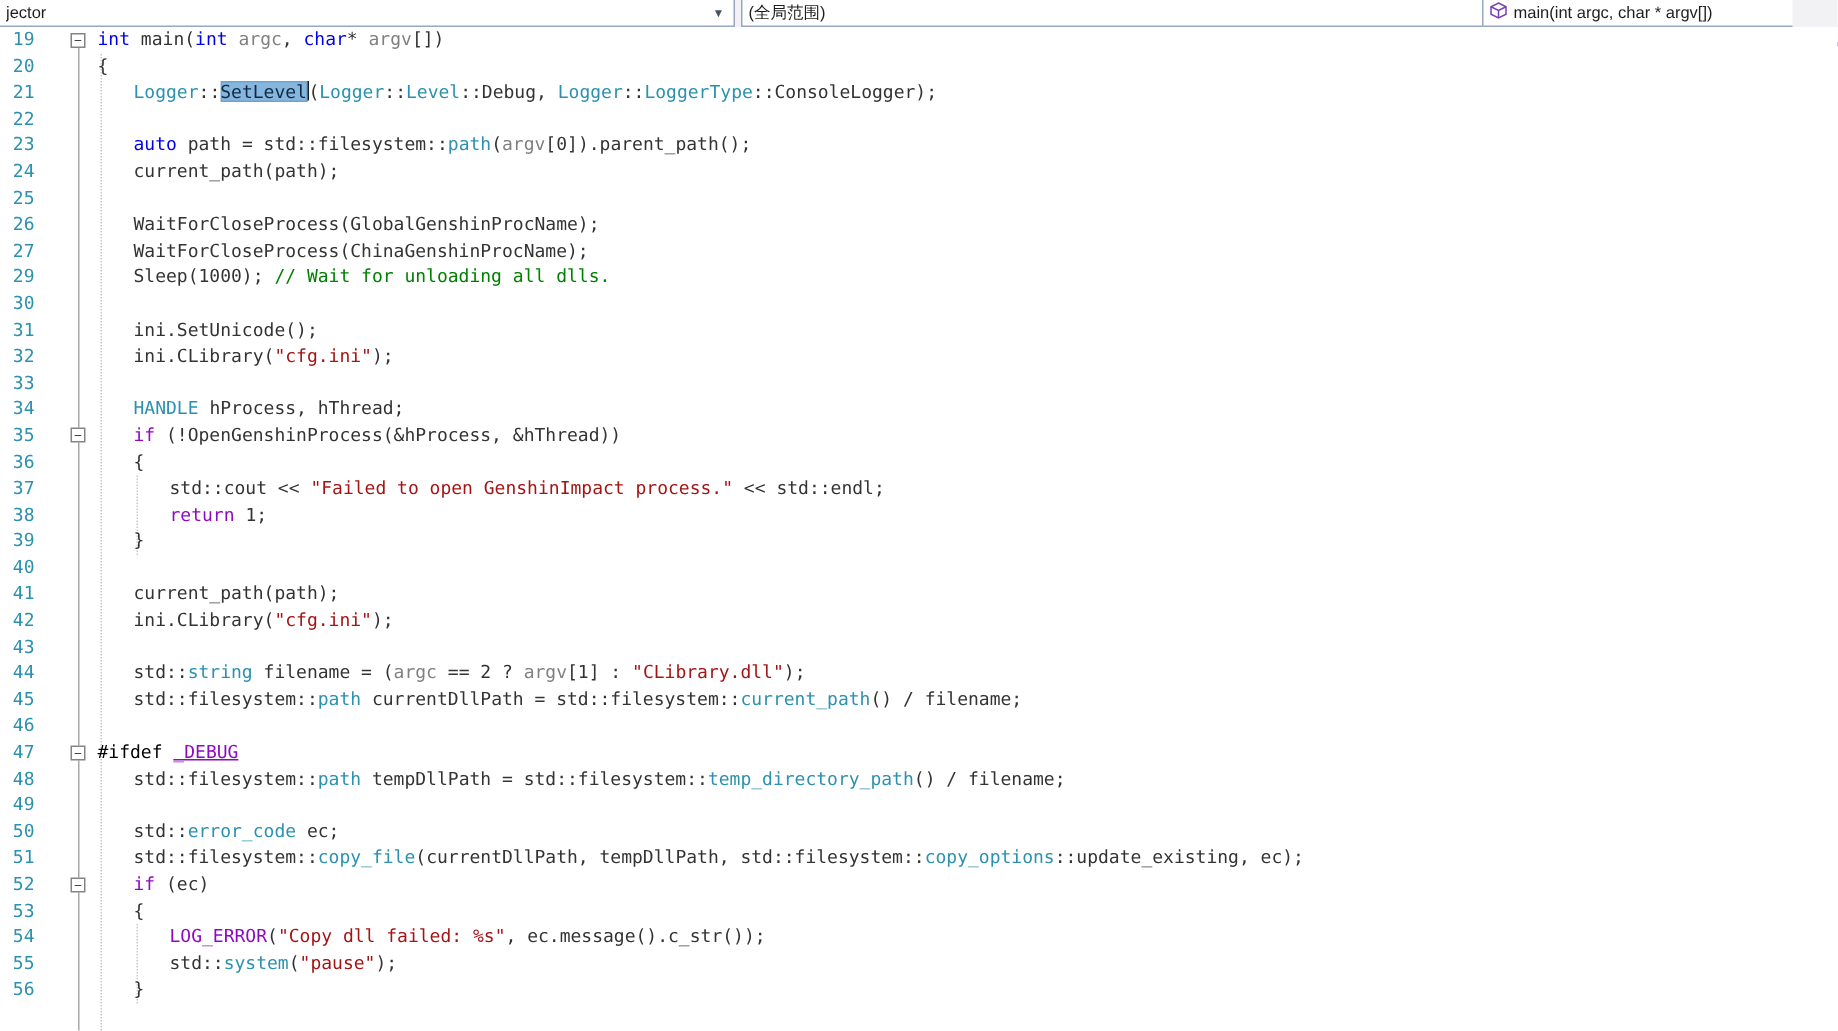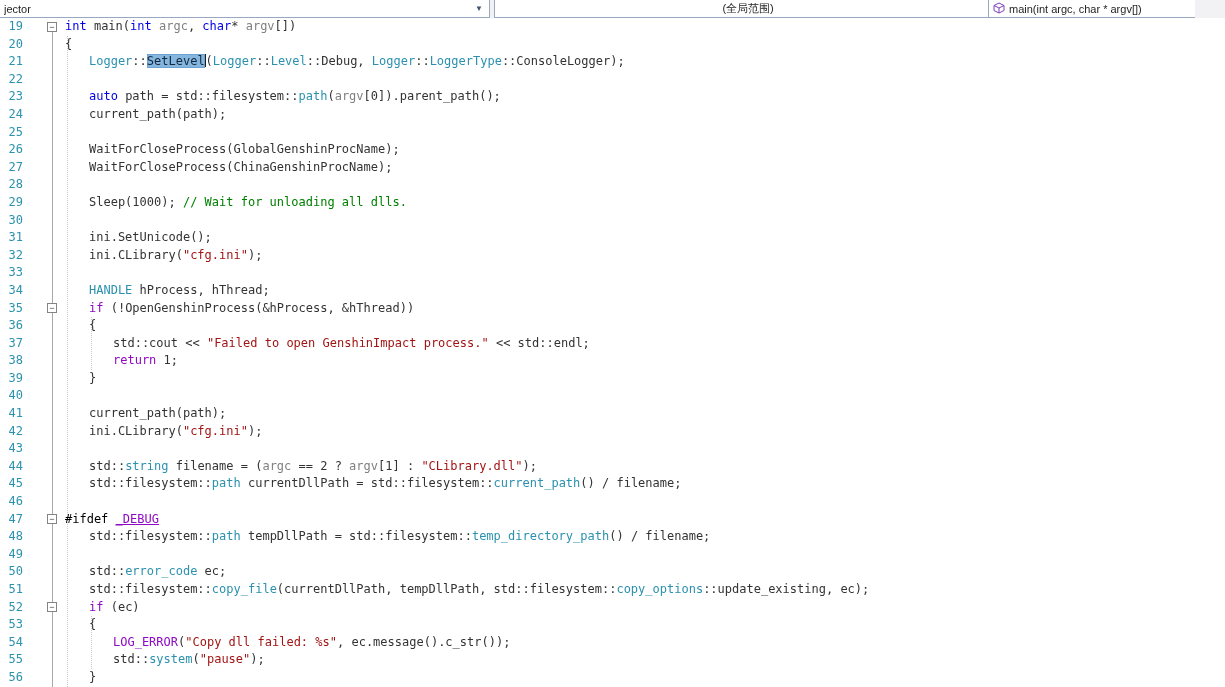--- a/index.html
+++ b/index.html
@@ -6,21 +6,21 @@
   html,body { width:1225px; height:687px; overflow:hidden; background:#fff;
               font-family:"Liberation Sans", sans-serif; }
 
   
   #navbar { position:absolute; left:0; top:0; width:1225px; height:31px;
             background:#f2f2f5; border-bottom:3px solid #4c1d95; }
   .combo { position:absolute; top:0; height:18px; background:#ffffff;
            border:1px solid #9aa7c0; display:flex; align-items:center;
            font-size:11px; color:#1e1e1e; padding:0 4px; overflow:hidden; white-space:nowrap; }
   #combo-project { left:0; width:490px; border-left:none; border-top:none; }
-  #combo-scope   { left:494px; width:520px; border-top:none;text-align:center; }
+  #combo-scope   { left:494px; width:520px; border-top:none; }
   #combo-member  { left:988px; width:207px; border-top:none; border-right:none; }
   .combo .label { flex:1 1 auto; overflow:hidden; }
   .chev { flex:0 0 auto; font-size:8px; color:#44546a; padding:0 2px; }
   .cube-icon { display:inline-block; margin-right:4px; flex:0 0 auto; }
 
   
   #editor { position:absolute; left:0; top:18px; width:1225px; height:669px;
             background:#ffffff; font-family:"DejaVu Sans Mono","Liberation Mono",monospace;
             font-size:12px; }
   #overlays { position:absolute; left:0; top:0; width:100%; height:100%; pointer-events:none; z-index:0; }
@@ -84,21 +84,20 @@
   <div id="code-lines">
       <div class="line"><span class="ln">19</span><span class="foldcol"><span class="foldbox">−</span></span><span class="txt" style="padding-left: 10px;"><span class="tok k">int</span><span class="tok p"> main(</span><span class="tok k">int</span><span class="tok p"> </span><span class="tok g">argc</span><span class="tok p">, </span><span class="tok k">char</span><span class="tok p">* </span><span class="tok g">argv</span><span class="tok p">[])</span></span></div>
       <div class="line"><span class="ln">20</span><span class="foldcol"></span><span class="txt" style="padding-left: 10px;"><span class="tok p">{</span></span></div>
       <div class="line"><span class="ln">21</span><span class="foldcol"></span><span class="txt" style="padding-left: 34px;"><span class="tok t">Logger</span><span class="tok p">::</span><span class="tok w">SetLevel</span><span class="caret"></span><span class="tok p">(</span><span class="tok t">Logger</span><span class="tok p">::</span><span class="tok t">Level</span><span class="tok p">::Debug, </span><span class="tok t">Logger</span><span class="tok p">::</span><span class="tok t">LoggerType</span><span class="tok p">::ConsoleLogger);</span></span></div>
       <div class="line"><span class="ln">22</span><span class="foldcol"></span><span class="txt" style="padding-left: 34px;"></span></div>
       <div class="line"><span class="ln">23</span><span class="foldcol"></span><span class="txt" style="padding-left: 34px;"><span class="tok k">auto</span><span class="tok p"> path = std::filesystem::</span><span class="tok t">path</span><span class="tok p">(</span><span class="tok g">argv</span><span class="tok p">[0]).parent_path();</span></span></div>
       <div class="line"><span class="ln">24</span><span class="foldcol"></span><span class="txt" style="padding-left: 34px;"><span class="tok p">current_path(path);</span></span></div>
       <div class="line"><span class="ln">25</span><span class="foldcol"></span><span class="txt" style="padding-left: 34px;"></span></div>
       <div class="line"><span class="ln">26</span><span class="foldcol"></span><span class="txt" style="padding-left: 34px;"><span class="tok p">WaitForCloseProcess(GlobalGenshinProcName);</span></span></div>
       <div class="line"><span class="ln">27</span><span class="foldcol"></span><span class="txt" style="padding-left: 34px;"><span class="tok p">WaitForCloseProcess(ChinaGenshinProcName);</span></span></div>
-      <div class="line"><span class="ln">28</span><span class="foldcol"></span><span class="txt" style="padding-left: 34px;"></span></div>
       <div class="line"><span class="ln">29</span><span class="foldcol"></span><span class="txt" style="padding-left: 34px;"><span class="tok p">Sleep(1000); </span><span class="tok m">// Wait for unloading all dlls.</span></span></div>
       <div class="line"><span class="ln">30</span><span class="foldcol"></span><span class="txt" style="padding-left: 34px;"></span></div>
       <div class="line"><span class="ln">31</span><span class="foldcol"></span><span class="txt" style="padding-left: 34px;"><span class="tok p">ini.SetUnicode();</span></span></div>
       <div class="line"><span class="ln">32</span><span class="foldcol"></span><span class="txt" style="padding-left: 34px;"><span class="tok p">ini.CLibrary(</span><span class="tok s">"cfg.ini"</span><span class="tok p">);</span></span></div>
       <div class="line"><span class="ln">33</span><span class="foldcol"></span><span class="txt" style="padding-left: 34px;"></span></div>
       <div class="line"><span class="ln">34</span><span class="foldcol"></span><span class="txt" style="padding-left: 34px;"><span class="tok t">HANDLE</span><span class="tok p"> hProcess, hThread;</span></span></div>
       <div class="line"><span class="ln">35</span><span class="foldcol"><span class="foldbox">−</span></span><span class="txt" style="padding-left: 34px;"><span class="tok c">if</span><span class="tok p"> (!OpenGenshinProcess(&amp;hProcess, &amp;hThread))</span></span></div>
       <div class="line"><span class="ln">36</span><span class="foldcol"></span><span class="txt" style="padding-left: 34px;"><span class="tok p">{</span></span></div>
       <div class="line"><span class="ln">37</span><span class="foldcol"></span><span class="txt" style="padding-left: 58px;"><span class="tok p">std::cout &lt;&lt; </span><span class="tok s">"Failed to open GenshinImpact process."</span><span class="tok p"> &lt;&lt; std::endl;</span></span></div>
       <div class="line"><span class="ln">38</span><span class="foldcol"></span><span class="txt" style="padding-left: 58px;"><span class="tok c">return</span><span class="tok p"> 1;</span></span></div>

